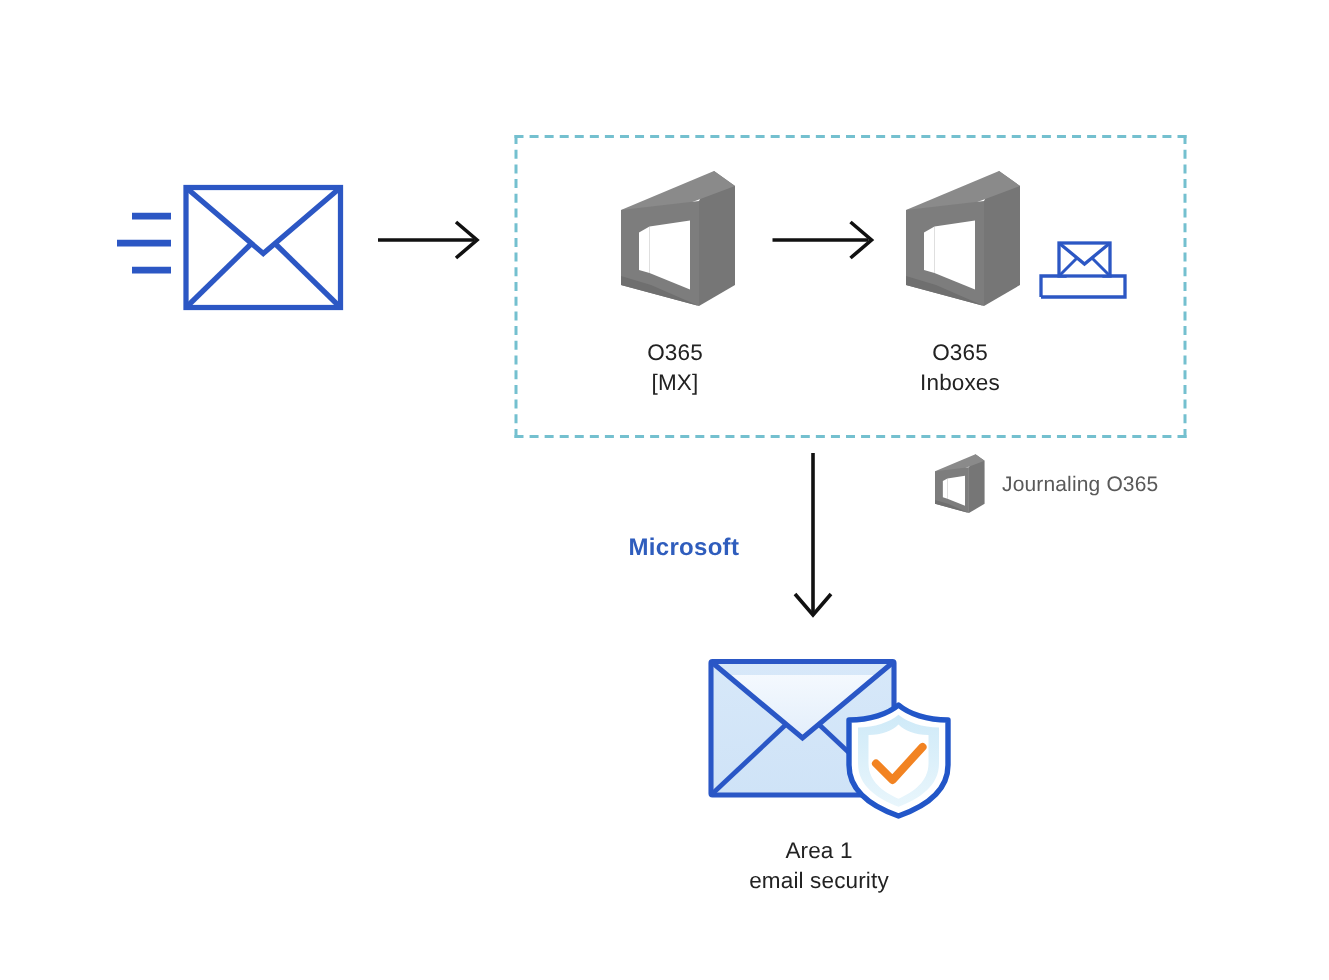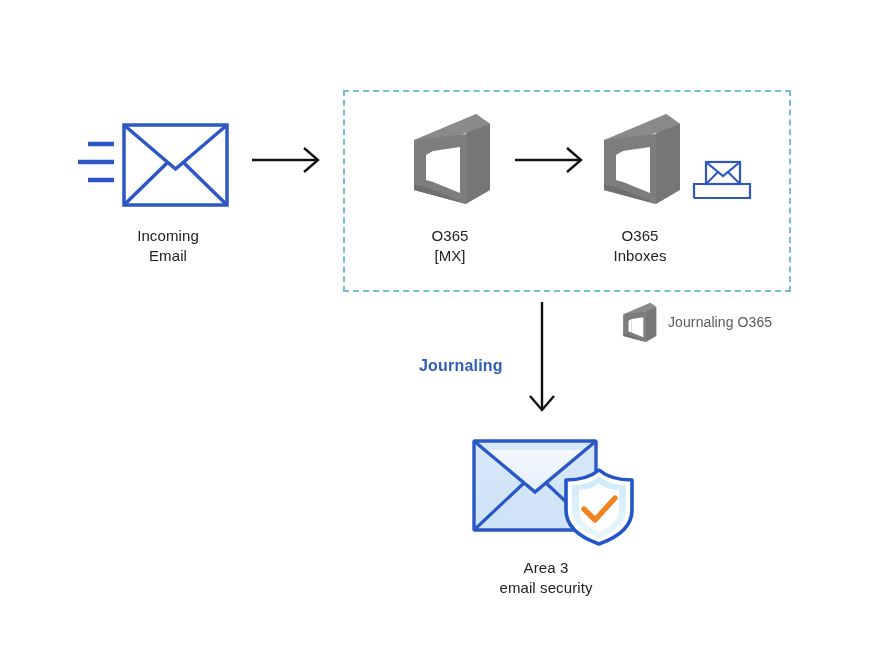--- a/index.html
+++ b/index.html
@@ -68,22 +68,20 @@
       </g>
 
       <g fill="none" stroke="#2c57c4" stroke-width="3.5" stroke-linejoin="miter">
         <rect x="54" y="7" width="103" height="80"></rect>
         <polyline points="54,7 105.5,51 157,7"></polyline>
         <line x1="54" y1="87" x2="97" y2="45"></line>
         <line x1="157" y1="87" x2="114" y2="45"></line>
       </g>
     </svg>
   </div>
-  <div class="label" style="left:98px; top:226px; width:140px;">Incoming
-Email</div>
 
   <div class="abs" style="left:252px; top:142px; width:76px; height:36px;">
     <svg width="76" height="36" viewBox="0 0 76 36">
       <g stroke="#111111" stroke-width="2.4" fill="none" stroke-linecap="butt">
         <line x1="0" y1="18" x2="64" y2="18"></line>
         <polyline points="52,6 66,18 52,30" stroke-linejoin="miter"></polyline>
       </g>
     </svg>
   </div>
 
@@ -156,21 +154,21 @@
   <div class="label-sm" style="left:668px; top:314px;">Journaling O365</div>
 
   <div class="abs" style="left:522px; top:302px; width:42px; height:118px;">
     <svg width="42" height="118" viewBox="0 0 42 118">
       <g stroke="#111111" stroke-width="2.4" fill="none" stroke-linecap="butt">
         <line x1="20" y1="0" x2="20" y2="106"></line>
         <polyline points="8,94 20,108 32,94" stroke-linejoin="miter"></polyline>
       </g>
     </svg>
   </div>
-  <div class="label-journaling" style="left:419px; top:357px;">Journaling</div>
+  <div class="label-journaling" style="left:419px; top:357px;">Microsoft</div>
 
   <div class="abs" style="left:468px; top:434px; width:168px; height:112px;">
     <svg width="168" height="112" viewBox="0 0 168 112">
       <defs>
         <linearGradient id="envGrad" x1="0" y1="0" x2="0" y2="1">
           <stop offset="0%" stop-color="#d7e8f9"></stop>
           <stop offset="100%" stop-color="#cfe3f7"></stop>
         </linearGradient>
         <linearGradient id="flapGrad" x1="0" y1="0" x2="0" y2="1">
           <stop offset="0%" stop-color="#f4f9fe"></stop>
@@ -194,16 +192,16 @@
         <path d="M98,46 C112,46 124,42 131,36 C138,42 150,46 164,46
                  L164,76 C164,94 148,104 131,110 C114,104 98,94 98,76 Z" fill="#ffffff" stroke="#2256c8" stroke-width="3.6" stroke-linejoin="round"></path>
         <path d="M104,51 C115,51 125,47.5 131,42.5 C137,47.5 147,51 158,51
                  L158,75 C158,90 145,98.5 131,103.8 C117,98.5 104,90 104,75 Z" fill="url(#shieldGrad)" stroke="#bfe4f4" stroke-width="0"></path>
         <path d="M111,56 C120,56 127,53 131,49 C135,53 142,56 151,56
                  L151,75 C151,87 141,94 131,98.5 C121,94 111,87 111,75 Z" fill="#ffffff"></path>
         <polyline points="116,75 127,86 147,64" fill="none" stroke="#f28322" stroke-width="5.4" stroke-linecap="round" stroke-linejoin="round"></polyline>
       </g>
     </svg>
   </div>
-  <div class="label" style="left:462px; top:558px; width:168px;">Area 3
+  <div class="label" style="left:462px; top:558px; width:168px;">Area 1
 email security</div>
 
 </div>
 
 </body></html>

